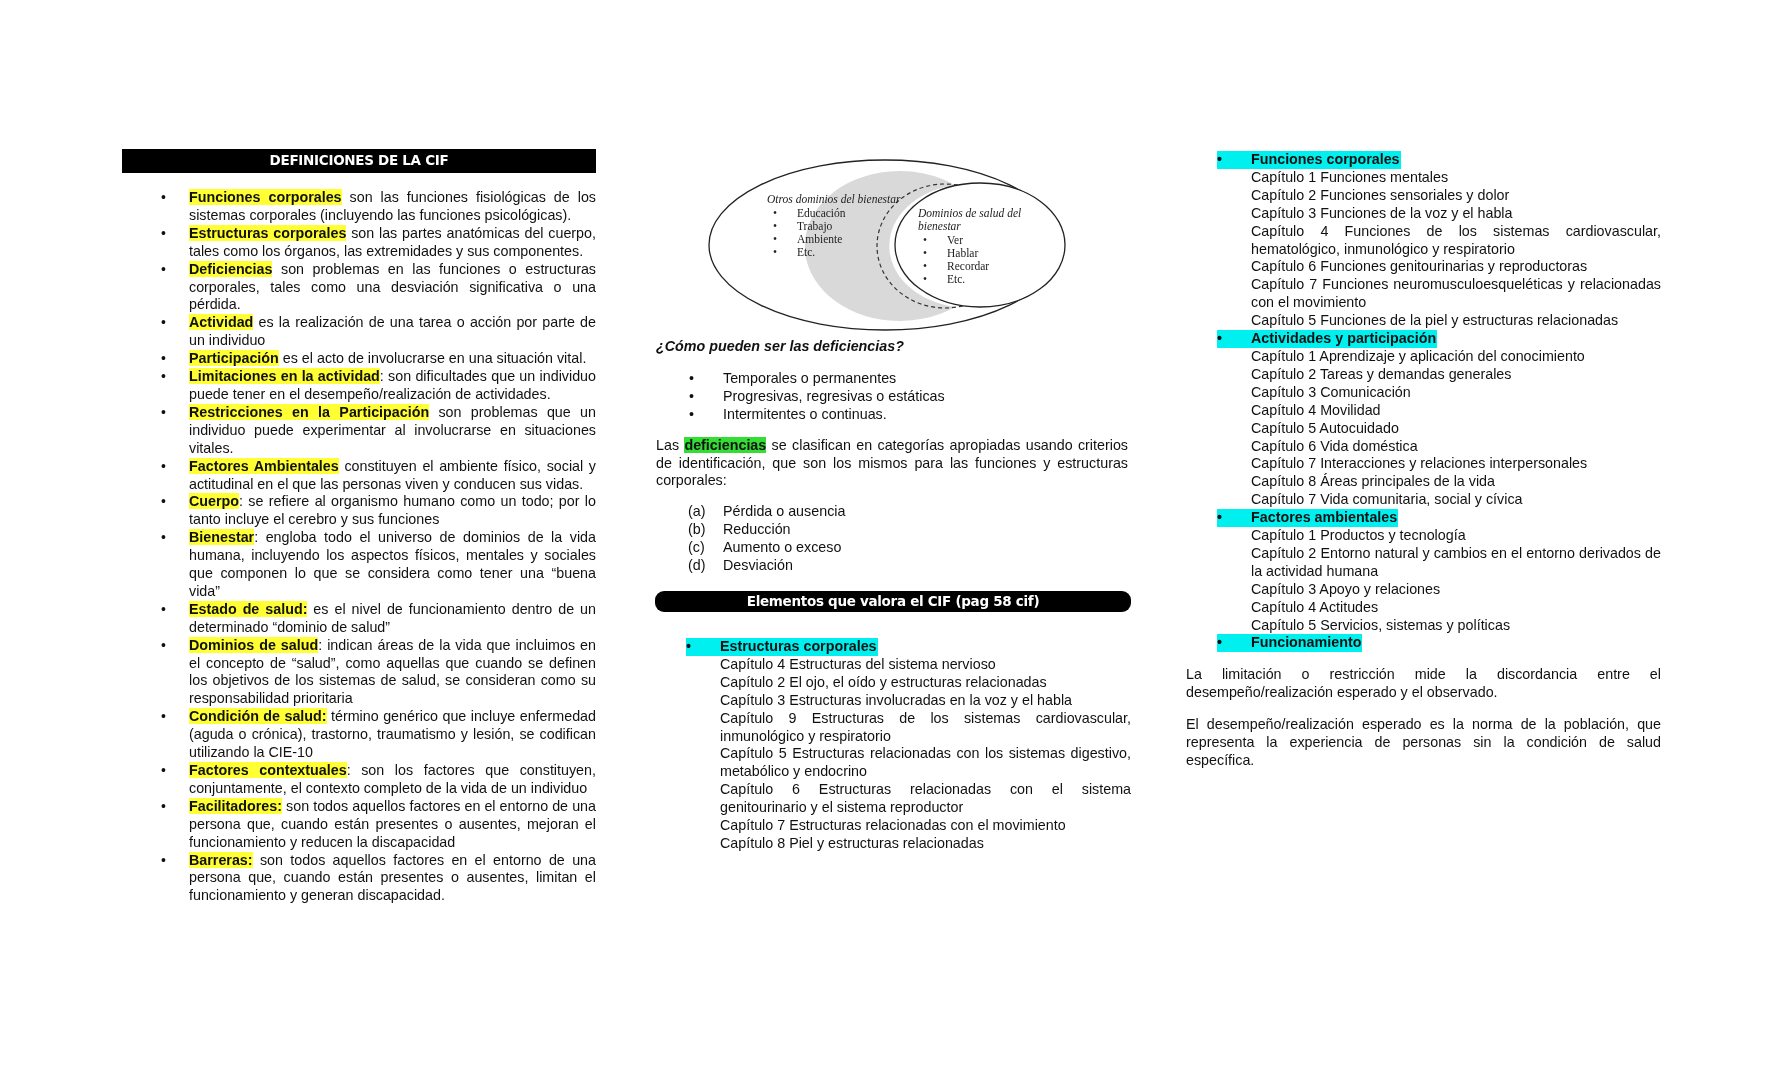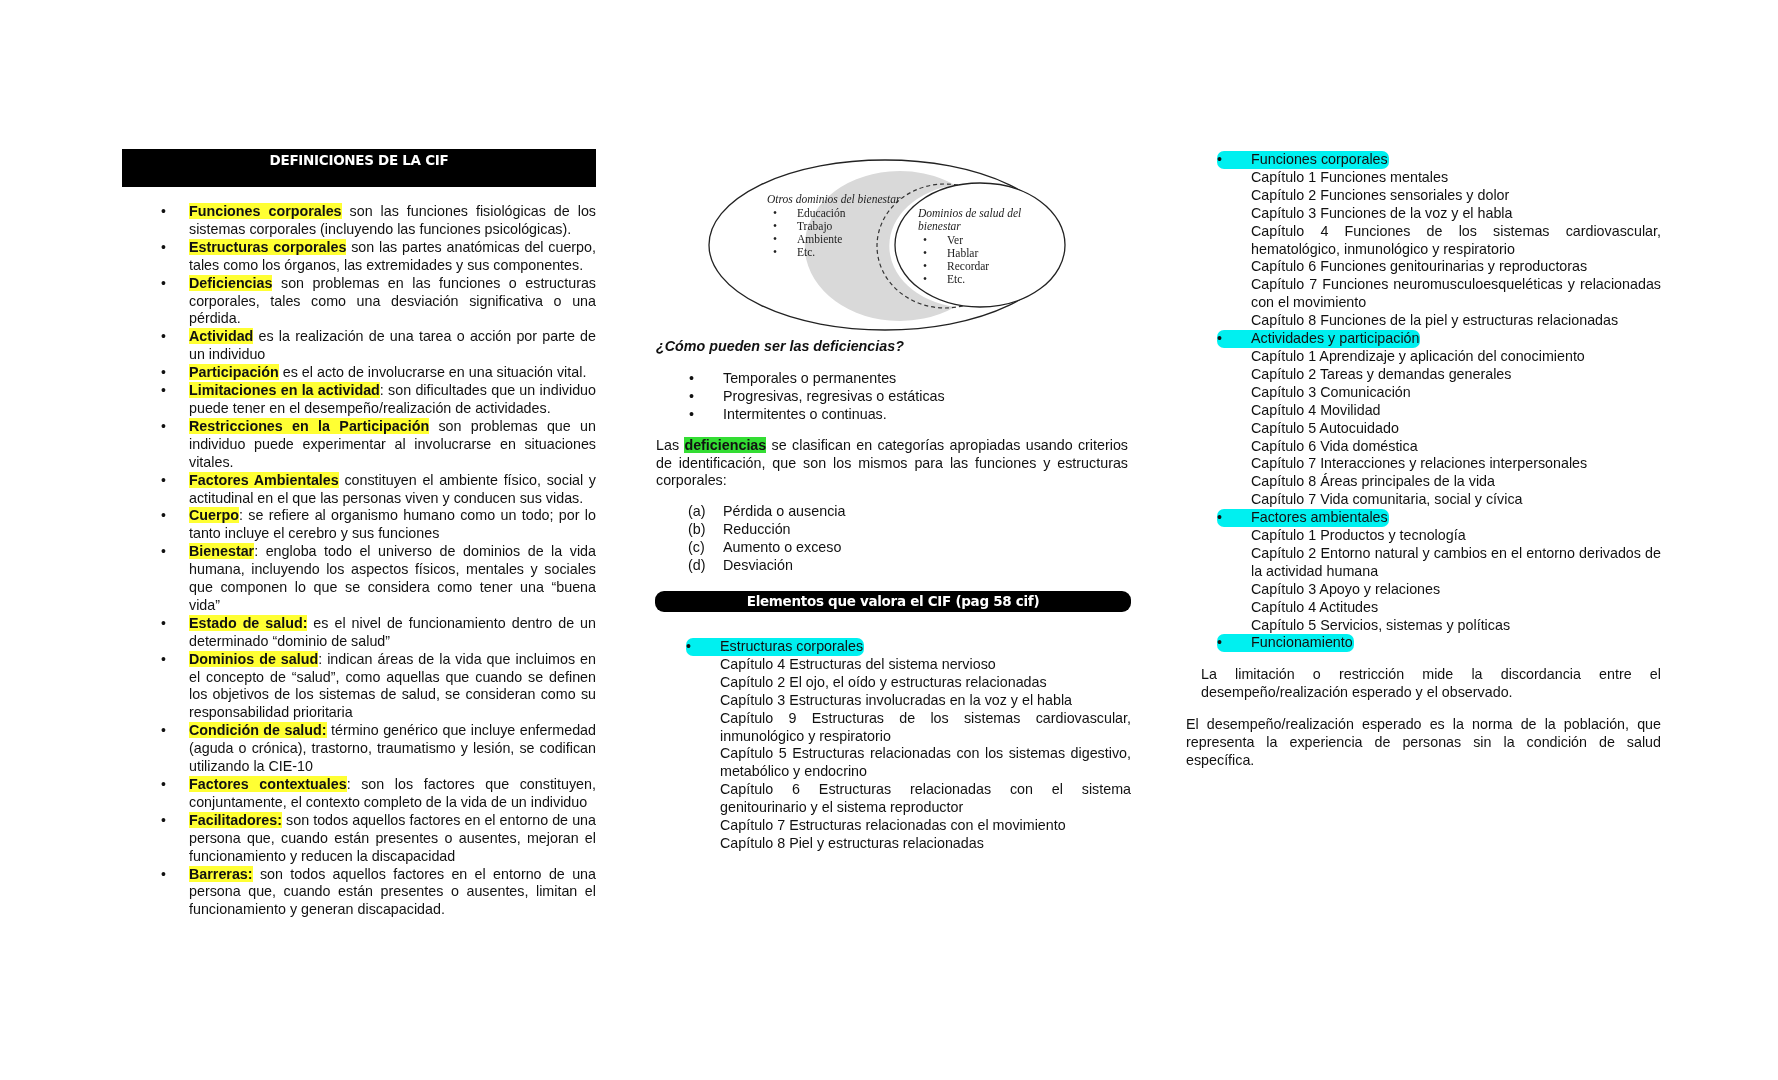--- a/index.html
+++ b/index.html
@@ -1,26 +1,26 @@
 <!DOCTYPE html>
 <html><head>
 <meta charset="utf-8">
 <style>
   html, body { margin:0; padding:0; background:#ffffff; }
   body { width:1778px; height:1080px; position:relative; overflow:hidden;
          font-family:"Liberation Sans", sans-serif; color:#111; }
   .col { position:absolute; font-size:14.3px; line-height:17.9px; }
   .hdr { background:#000; color:#fff; font-family:"DejaVu Sans", sans-serif; font-weight:bold;
-         text-align:center; font-size:13.5px; height:38px; line-height:22px; letter-spacing:-0.3px; }
+         text-align:center; font-size:13.5px; height:24px; line-height:22px; letter-spacing:-0.3px; }
   ul.defs { list-style:none; margin:0; padding:0; }
   ul.defs li { position:relative; padding-left:67px; text-align:justify; margin:0; }
   ul.defs li .bul { position:absolute; left:39px; top:0; font-size:14px; }
   .hl-y { background:#ffff33; font-weight:bold; }
   .hl-g { background:#33dd33; font-weight:bold; }
-  .hl-c { background:#00f0f0; font-weight:normal;border-radius:7px; }
+  .hl-c { background:#00f0f0; font-weight:bold; }
   .q { font-weight:bold; font-style:italic; }
   .simple li { position:relative; padding-left:67px; }
   .simple li .bul { position:absolute; left:33px; }
   .alist li { position:relative; padding-left:67px; }
   .alist li .lab { position:absolute; left:32px; }
   p.just { text-align:justify; margin:0; }
   .sec { position:relative; }
   .sec .sechead { display:inline-block; padding-right:1px; }
   .sec .sechead .bul { display:inline-block; width:34px; padding-left:0; }
   .chap { padding-left:34px; text-align:justify; }
@@ -111,21 +111,21 @@
 
 <div class="col" style="left:1186px; top:151px; width:475px;">
   <div class="sec" style="padding-left:31px;">
     <div><span class="sechead hl-c"><span class="bul">•</span><span>Funciones corporales</span></span></div>
     <div class="chap">Capítulo 1 Funciones mentales</div>
     <div class="chap">Capítulo 2 Funciones sensoriales y dolor</div>
     <div class="chap">Capítulo 3 Funciones de la voz y el habla</div>
     <div class="chap">Capítulo 4 Funciones de los sistemas cardiovascular, hematológico, inmunológico y respiratorio</div>
     <div class="chap">Capítulo 6 Funciones genitourinarias y reproductoras</div>
     <div class="chap">Capítulo 7 Funciones neuromusculoesqueléticas y relacionadas con el movimiento</div>
-    <div class="chap">Capítulo 8 Funciones de la piel y estructuras relacionadas</div>
+    <div class="chap">Capítulo 5 Funciones de la piel y estructuras relacionadas</div>
   </div>
   <div class="sec" style="padding-left:31px;">
     <div><span class="sechead hl-c"><span class="bul">•</span><span>Actividades y participación</span></span></div>
     <div class="chap">Capítulo 1 Aprendizaje y aplicación del conocimiento</div>
     <div class="chap">Capítulo 2 Tareas y demandas generales</div>
     <div class="chap">Capítulo 3 Comunicación</div>
     <div class="chap">Capítulo 4 Movilidad</div>
     <div class="chap">Capítulo 5 Autocuidado</div>
     <div class="chap">Capítulo 6 Vida doméstica</div>
     <div class="chap">Capítulo 7 Interacciones y relaciones interpersonales</div>
@@ -136,15 +136,15 @@
     <div><span class="sechead hl-c"><span class="bul">•</span><span>Factores ambientales</span></span></div>
     <div class="chap">Capítulo 1 Productos y tecnología</div>
     <div class="chap">Capítulo 2 Entorno natural y cambios en el entorno derivados de la actividad humana</div>
     <div class="chap">Capítulo 3 Apoyo y relaciones</div>
     <div class="chap">Capítulo 4 Actitudes</div>
     <div class="chap">Capítulo 5 Servicios, sistemas y políticas</div>
   </div>
   <div class="sec" style="padding-left:31px;">
     <div><span class="sechead hl-c"><span class="bul">•</span><span>Funcionamiento</span></span></div>
   </div>
-  <p class="just" style="margin-top:14px;margin-left:15px;">La limitación o restricción mide la discordancia entre el desempeño/realización esperado y el observado.</p>
+  <p class="just" style="margin-top:14px;">La limitación o restricción mide la discordancia entre el desempeño/realización esperado y el observado.</p>
   <p class="just" style="margin-top:14px;">El desempeño/realización esperado es la norma de la población, que representa la experiencia de personas sin la condición de salud específica.</p>
 </div>
 
 </body></html>

